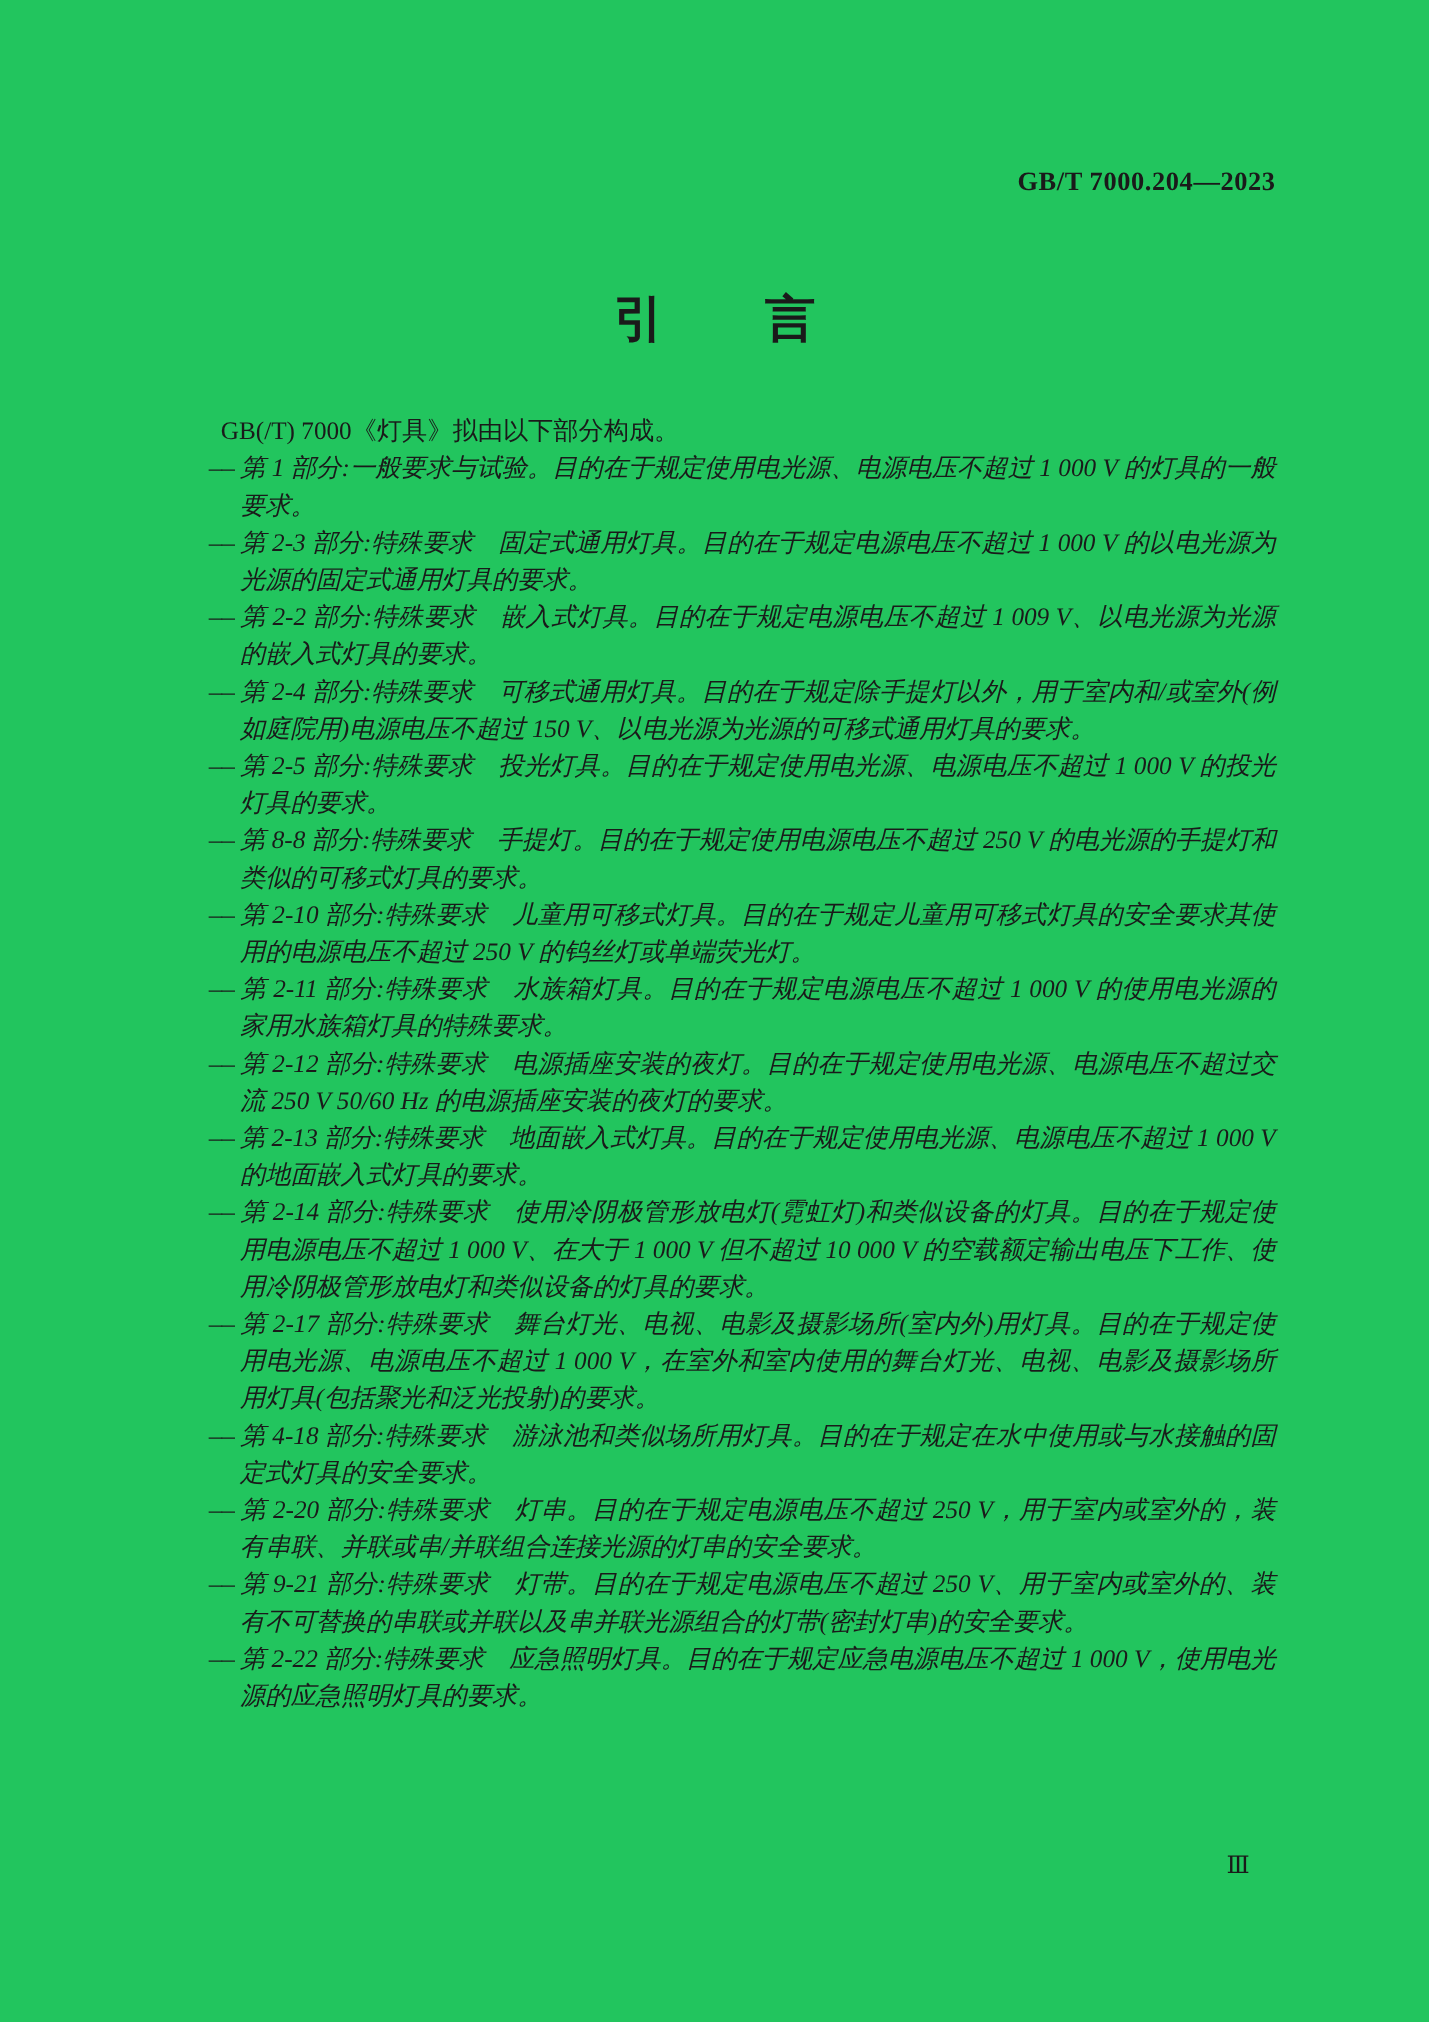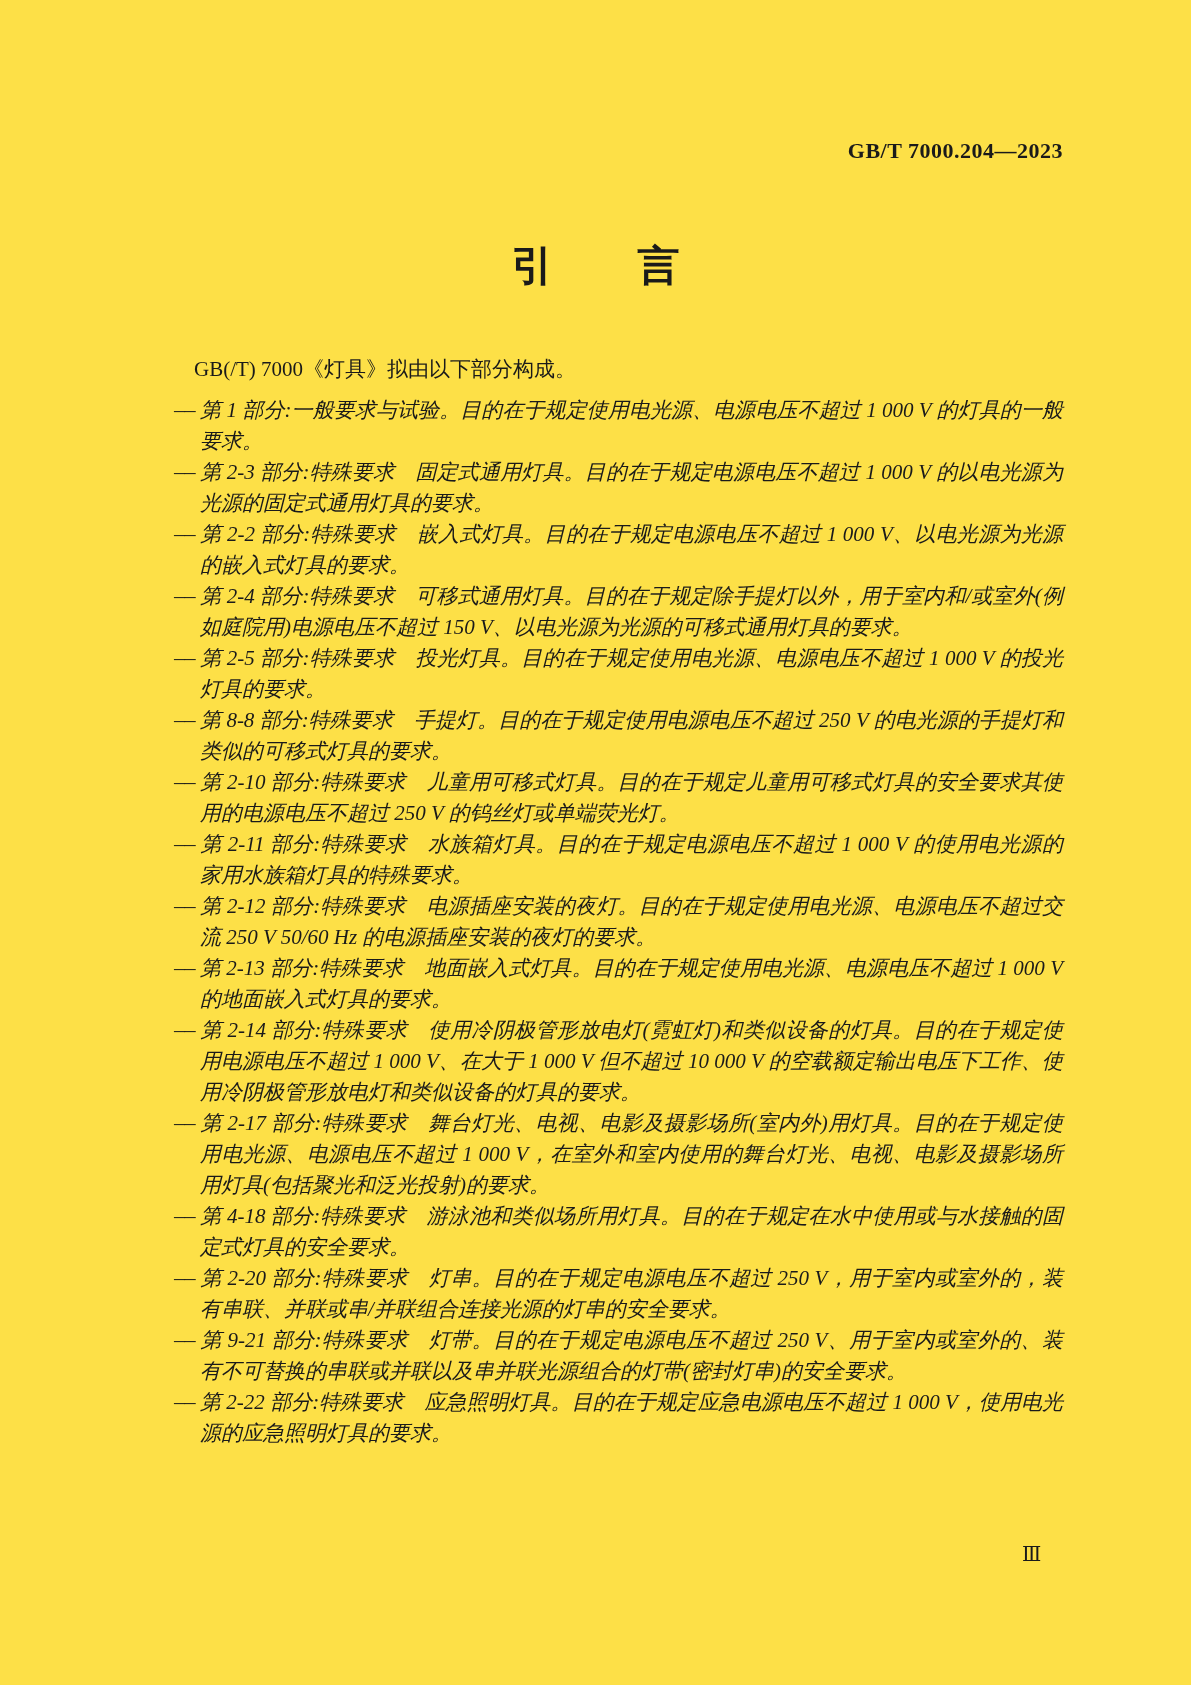--- a/index.html
+++ b/index.html
@@ -4,21 +4,21 @@
 <style>
   html, body {
     margin: 0;
     padding: 0;
     background: #ffffff;
   }
   .page {
     position: relative;
     width: 1191px;
     height: 1685px;
-    background: #fde047;
+    background: #22c55e;
     overflow: hidden;
     font-family: "Liberation Serif", "DejaVu Serif", serif;
     color: #1a1a1a;
   }
   .doc-code {
     position: absolute;
     top: 138px;
     right: 128px;
     font-size: 22px;
     font-weight: bold;
@@ -38,21 +38,21 @@
   .body-block {
     position: absolute;
     top: 344px;
     left: 174px;
     width: 889px;
     font-size: 21px;
     line-height: 31px;
     text-align: justify;
   }
   .intro {
-    margin: 10px;
+    margin: 0;
     text-indent: 10px;
   }
   .item {
     margin: 0;
     padding-left: 26px;
     text-indent: -26px;
     font-style: italic;
   }
   .dash {
     display: inline-block;
@@ -82,21 +82,21 @@
 
   <div class="doc-code">GB/T 7000.204—2023</div>
 
   <div class="doc-title">引　　言</div>
 
   <div class="body-block">
     <p class="intro">GB(/T) 7000《灯具》拟由以下部分构成。</p>
     <div>
         <p class="item"><span class="dash"><span class="dash-inner">——</span></span><span class="item-text">第 1 部分:一般要求与试验。目的在于规定使用电光源、电源电压不超过 1 000 V 的灯具的一般要求。</span></p>
         <p class="item"><span class="dash"><span class="dash-inner">——</span></span><span class="item-text">第 2-3 部分:特殊要求　固定式通用灯具。目的在于规定电源电压不超过 1 000 V 的以电光源为光源的固定式通用灯具的要求。</span></p>
-        <p class="item"><span class="dash"><span class="dash-inner">——</span></span><span class="item-text">第 2-2 部分:特殊要求　嵌入式灯具。目的在于规定电源电压不超过 1 000 V、以电光源为光源的嵌入式灯具的要求。</span></p>
+        <p class="item"><span class="dash"><span class="dash-inner">——</span></span><span class="item-text">第 2-2 部分:特殊要求　嵌入式灯具。目的在于规定电源电压不超过 1 009 V、以电光源为光源的嵌入式灯具的要求。</span></p>
         <p class="item"><span class="dash"><span class="dash-inner">——</span></span><span class="item-text">第 2-4 部分:特殊要求　可移式通用灯具。目的在于规定除手提灯以外，用于室内和/或室外(例如庭院用)电源电压不超过 150 V、以电光源为光源的可移式通用灯具的要求。</span></p>
         <p class="item"><span class="dash"><span class="dash-inner">——</span></span><span class="item-text">第 2-5 部分:特殊要求　投光灯具。目的在于规定使用电光源、电源电压不超过 1 000 V 的投光灯具的要求。</span></p>
         <p class="item"><span class="dash"><span class="dash-inner">——</span></span><span class="item-text">第 8-8 部分:特殊要求　手提灯。目的在于规定使用电源电压不超过 250 V 的电光源的手提灯和类似的可移式灯具的要求。</span></p>
         <p class="item"><span class="dash"><span class="dash-inner">——</span></span><span class="item-text">第 2-10 部分:特殊要求　儿童用可移式灯具。目的在于规定儿童用可移式灯具的安全要求其使用的电源电压不超过 250 V 的钨丝灯或单端荧光灯。</span></p>
         <p class="item"><span class="dash"><span class="dash-inner">——</span></span><span class="item-text">第 2-11 部分:特殊要求　水族箱灯具。目的在于规定电源电压不超过 1 000 V 的使用电光源的家用水族箱灯具的特殊要求。</span></p>
         <p class="item"><span class="dash"><span class="dash-inner">——</span></span><span class="item-text">第 2-12 部分:特殊要求　电源插座安装的夜灯。目的在于规定使用电光源、电源电压不超过交流 250 V 50/60 Hz 的电源插座安装的夜灯的要求。</span></p>
         <p class="item"><span class="dash"><span class="dash-inner">——</span></span><span class="item-text">第 2-13 部分:特殊要求　地面嵌入式灯具。目的在于规定使用电光源、电源电压不超过 1 000 V的地面嵌入式灯具的要求。</span></p>
         <p class="item"><span class="dash"><span class="dash-inner">——</span></span><span class="item-text">第 2-14 部分:特殊要求　使用冷阴极管形放电灯(霓虹灯)和类似设备的灯具。目的在于规定使用电源电压不超过 1 000 V、在大于 1 000 V 但不超过 10 000 V 的空载额定输出电压下工作、使用冷阴极管形放电灯和类似设备的灯具的要求。</span></p>
         <p class="item"><span class="dash"><span class="dash-inner">——</span></span><span class="item-text">第 2-17 部分:特殊要求　舞台灯光、电视、电影及摄影场所(室内外)用灯具。目的在于规定使用电光源、电源电压不超过 1 000 V，在室外和室内使用的舞台灯光、电视、电影及摄影场所用灯具(包括聚光和泛光投射)的要求。</span></p>
         <p class="item"><span class="dash"><span class="dash-inner">——</span></span><span class="item-text">第 4-18 部分:特殊要求　游泳池和类似场所用灯具。目的在于规定在水中使用或与水接触的固定式灯具的安全要求。</span></p>

